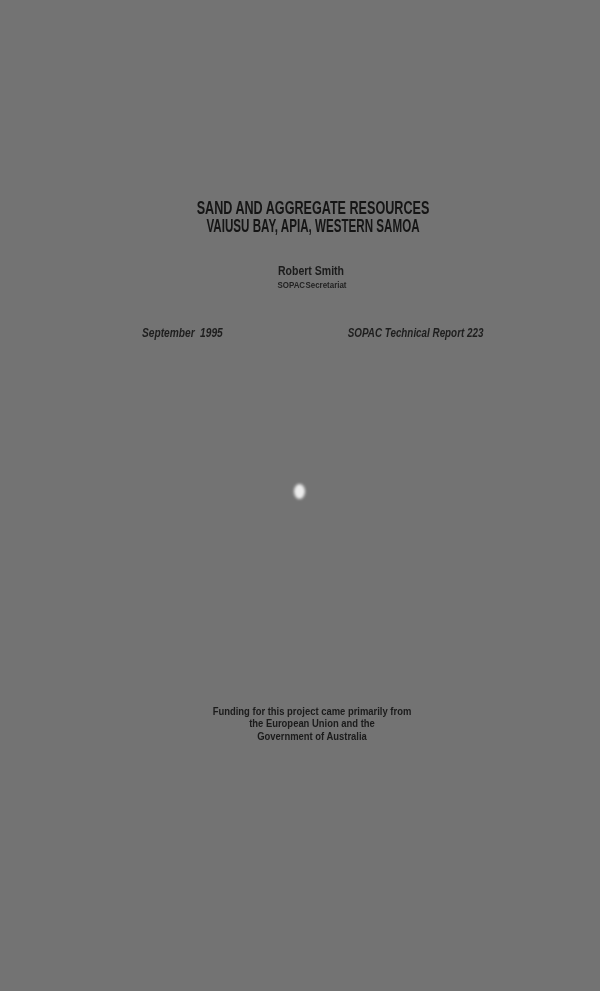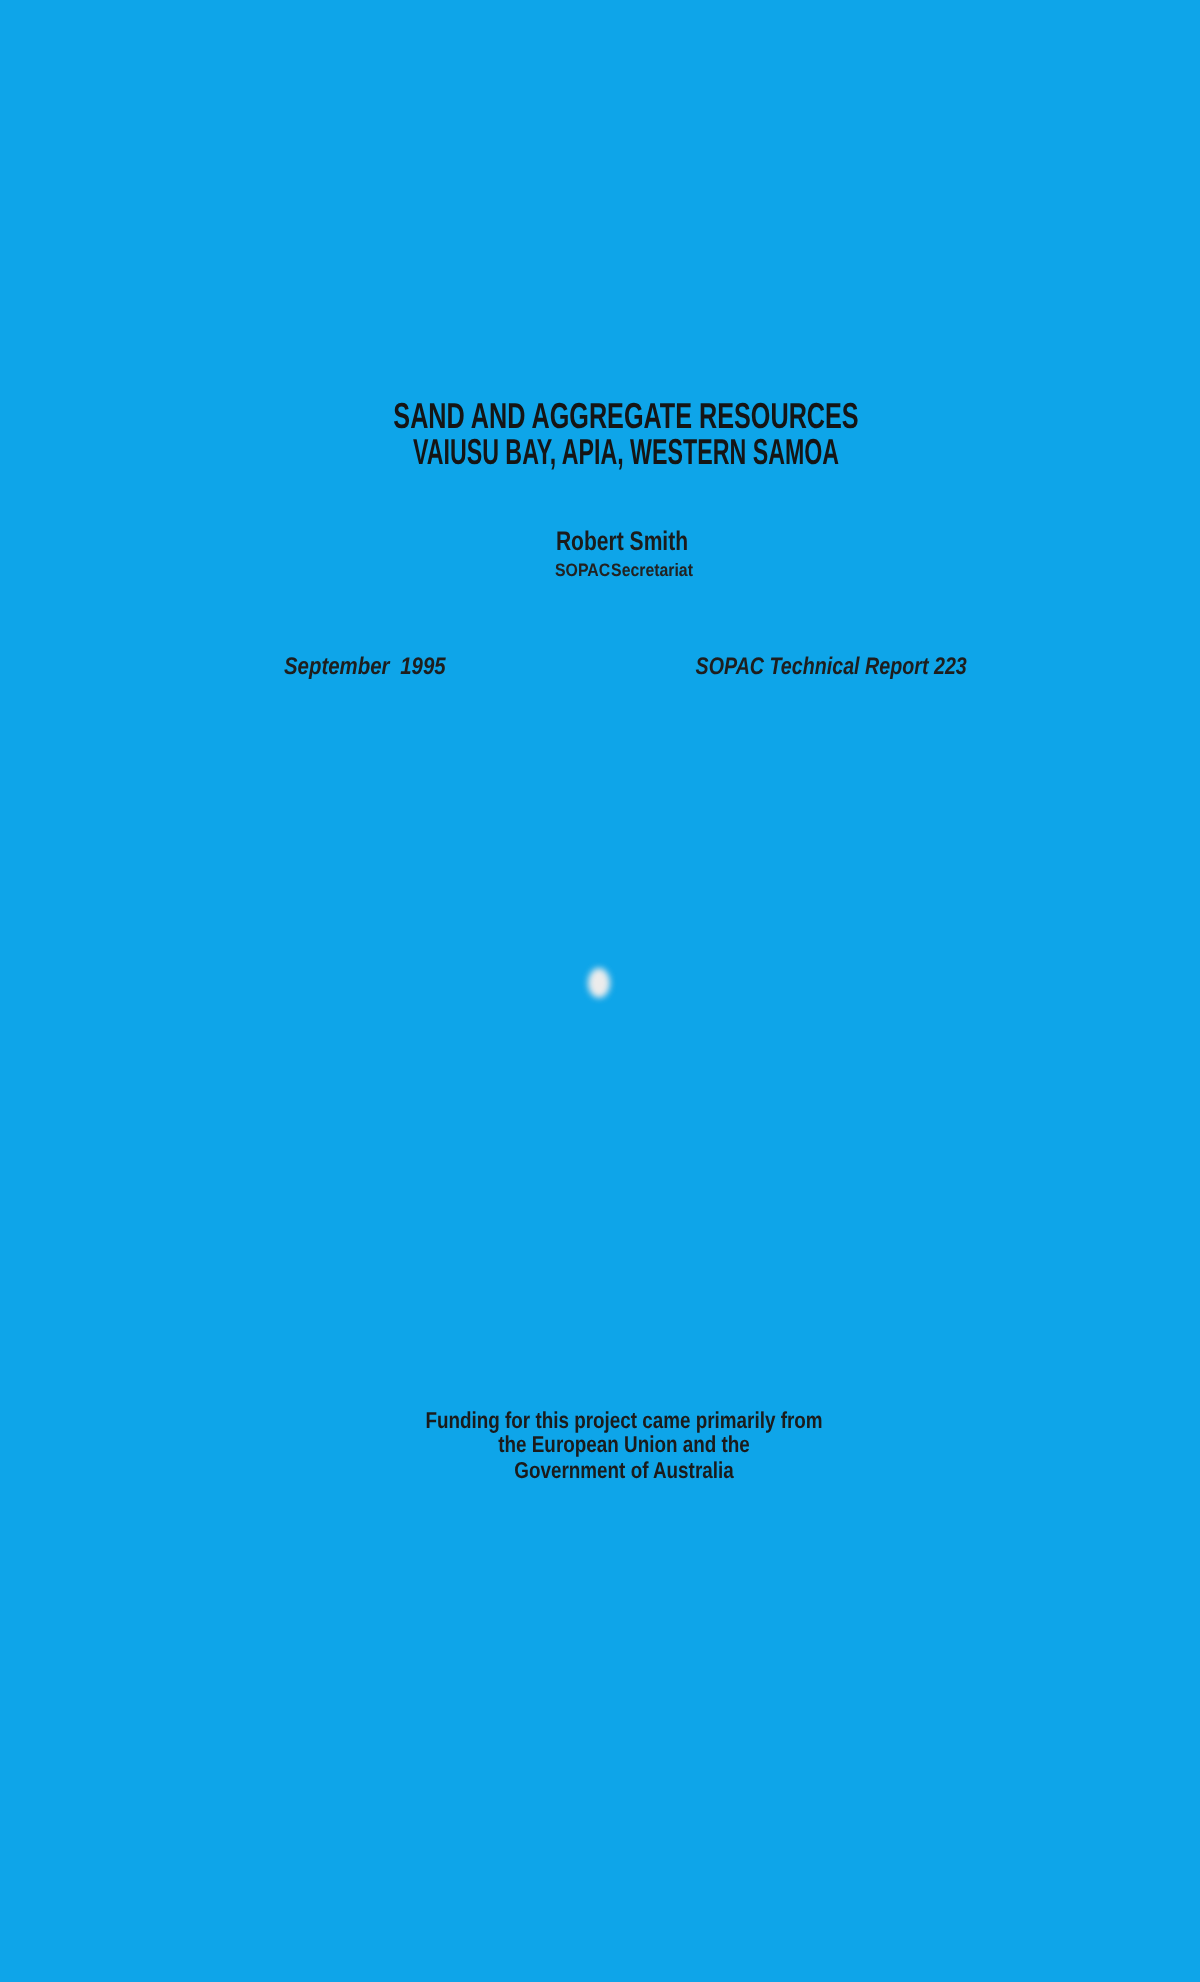--- a/index.html
+++ b/index.html
@@ -4,21 +4,21 @@
 <style>
   html, body {
     margin: 0;
     padding: 0;
     background: #ffffff;
   }
   .page {
     position: relative;
     width: 600px;
     height: 991px;
-    background: #0ea5e9;
+    background: #737373;
     overflow: hidden;
     font-family: "Liberation Sans", sans-serif;
     color: #1a1a1a;
   }
   .abs { position: absolute; }
 
   
   .title-block {
     top: 200px;
     left: 313px;

